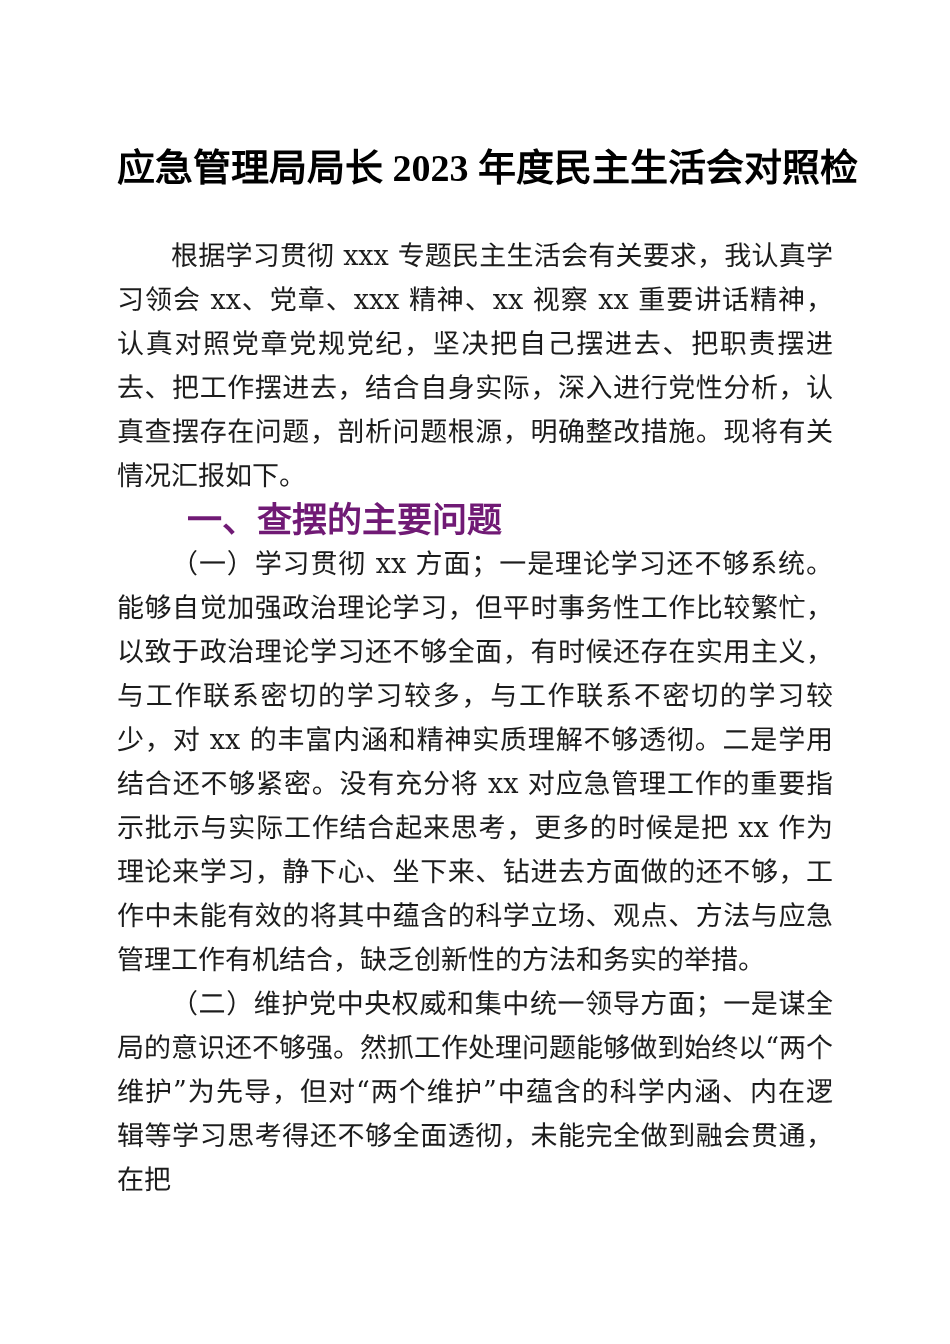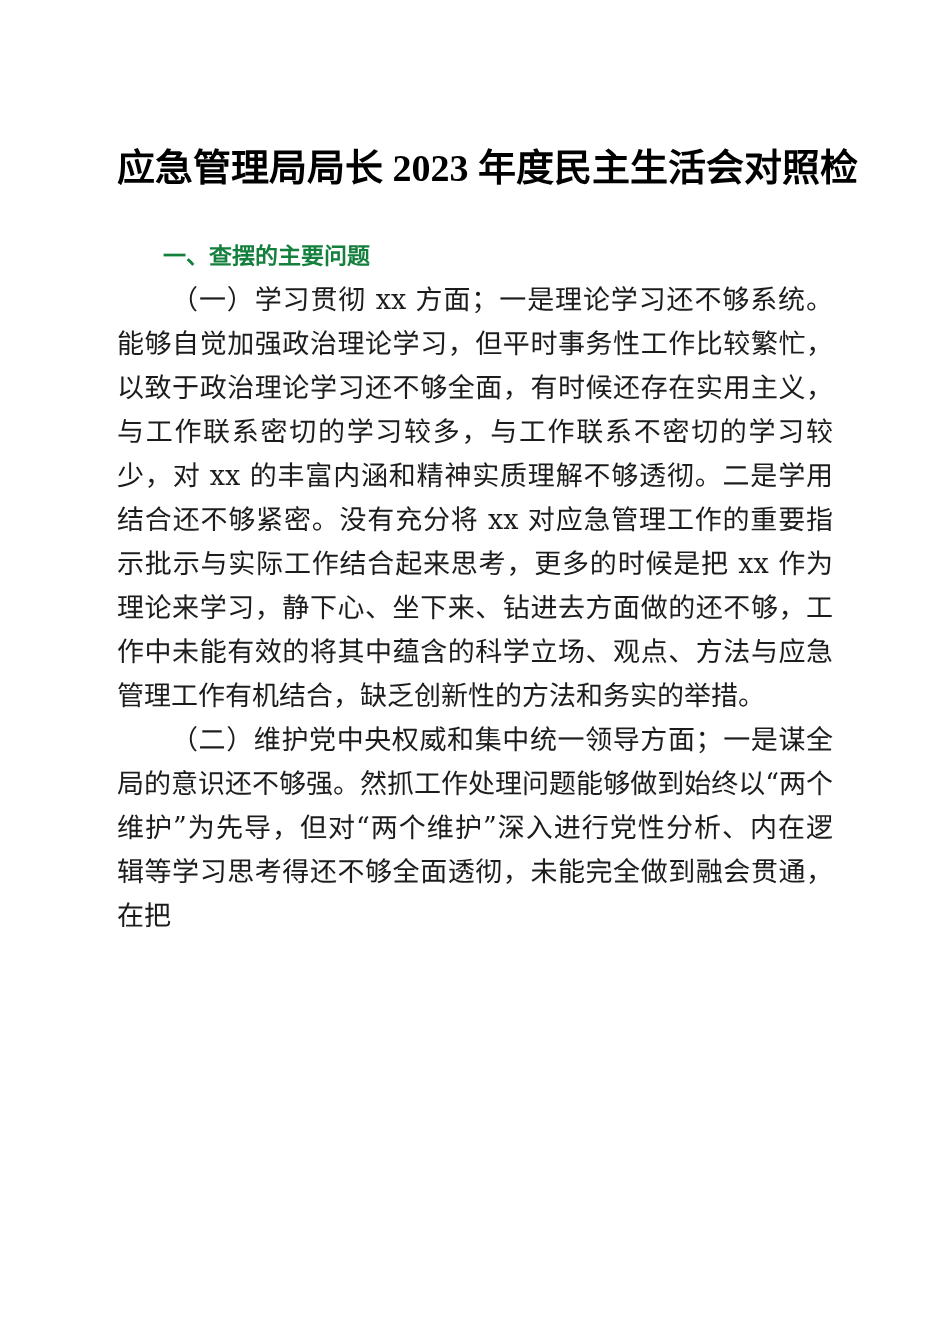--- a/index.html
+++ b/index.html
@@ -38,35 +38,36 @@
     line-height: 44px;
     color: #1c1c1c;
     text-align: justify;
     text-justify: inter-character;
     text-indent: 2em;
   }
   .section-heading {
     margin: 0;
     font-family: "Liberation Sans", "DejaVu Sans", sans-serif;
     font-weight: 700;
-    font-size: 23px;
+    font-size: 35px;
     line-height: 44px;
-    color: #15803d;
+    color: #701a75;
     text-indent: 2em;
   }
 </style>
 </head>
 <body>
 
 <div class="page">
 
   <h1 class="doc-title">
     <span>应急管理局局长 2023 年度民主生活会对照检</span>
   </h1>
 
+  <p class="body-para">根据学习贯彻 xxx 专题民主生活会有关要求，我认真学习领会 xx、党章、xxx 精神、xx 视察 xx 重要讲话精神，认真对照党章党规党纪，坚决把自己摆进去、把职责摆进去、把工作摆进去，结合自身实际，深入进行党性分析，认真查摆存在问题，剖析问题根源，明确整改措施。现将有关情况汇报如下。</p>
 
   <h2 class="section-heading">一、查摆的主要问题</h2>
 
   <p class="body-para">（一）学习贯彻 xx 方面；一是理论学习还不够系统。能够自觉加强政治理论学习，但平时事务性工作比较繁忙，以致于政治理论学习还不够全面，有时候还存在实用主义，与工作联系密切的学习较多，与工作联系不密切的学习较少，对 xx 的丰富内涵和精神实质理解不够透彻。二是学用结合还不够紧密。没有充分将 xx 对应急管理工作的重要指示批示与实际工作结合起来思考，更多的时候是把 xx 作为理论来学习，静下心、坐下来、钻进去方面做的还不够，工作中未能有效的将其中蕴含的科学立场、观点、方法与应急管理工作有机结合，缺乏创新性的方法和务实的举措。</p>
 
-  <p class="body-para">（二）维护党中央权威和集中统一领导方面；一是谋全局的意识还不够强。然抓工作处理问题能够做到始终以“两个维护”为先导，但对“两个维护”深入进行党性分析、内在逻辑等学习思考得还不够全面透彻，未能完全做到融会贯通，在把</p>
+  <p class="body-para">（二）维护党中央权威和集中统一领导方面；一是谋全局的意识还不够强。然抓工作处理问题能够做到始终以“两个维护”为先导，但对“两个维护”中蕴含的科学内涵、内在逻辑等学习思考得还不够全面透彻，未能完全做到融会贯通，在把</p>
 
 </div>
 
 </body></html>

